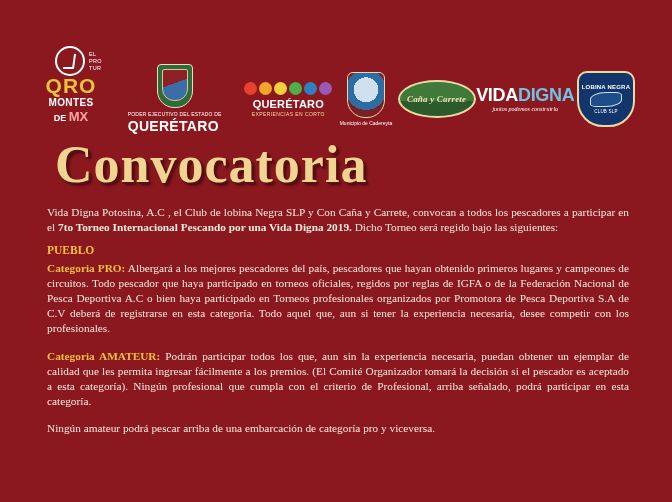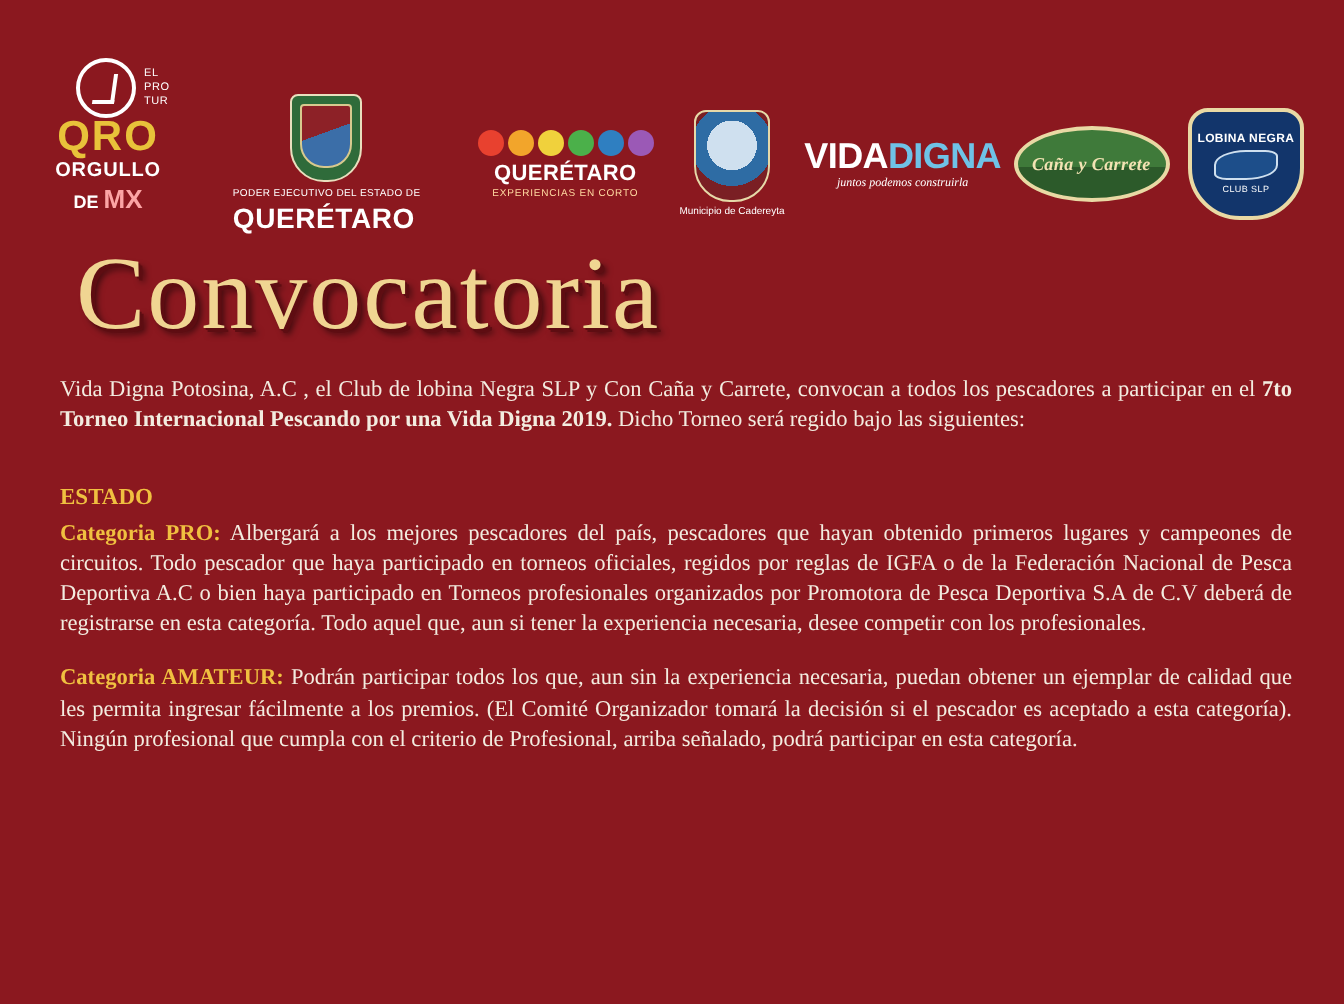--- a/index.html
+++ b/index.html
@@ -12,21 +12,21 @@
     background: #8c1a20;
     font-family: "Liberation Serif", serif;
     overflow: hidden;
   }
   .page {
     position: relative;
     width: 672px;
     height: 502px;
     background: #8b181f;
     box-sizing: border-box;
-    padding: 0;
+    padding: 17px;
   }
   
   .logo-band {
     position: relative;
     height: 116px;
     padding: 6px 10px 0 10px;
     box-sizing: border-box;
   }
   .sectur-logo {
     position: absolute;
@@ -290,40 +290,40 @@
     border: 1px solid #cfe0ef;
   }
   .badge .b2 { font-size: 4.5px; letter-spacing: .2px; }
 
   
   .title-wrap {
     padding: 4px 0 2px 38px;
   }
   .title {
     font-family: "Liberation Serif", serif;
-    font-weight: normal;
+    font-weight: bold;
     font-size: 52px;
     line-height: 56px;
     color: #f0d592;
     letter-spacing: 1px;
     text-shadow:
       1px 1px 0 #5e0d12,
       2px 2px 0 #5e0d12,
       3px 3px 3px rgba(0,0,0,.55);
   }
 
   
   .body {
     padding: 10px 26px 8px 30px;
     color: #f3ece0;
     font-size: 11.3px;
     line-height: 15.2px;
     text-align: justify;
   }
-  .intro { margin: 0 0 24px 0; }
+  .intro { margin: 0 0 8px 0; }
   .intro b { font-weight: bold; }
   .section-head {
     color: #f0c040;
     font-weight: bold;
     margin: 0 0 2px 0;
     font-size: 11.5px;
   }
   .para { margin: 0 0 12px 0; }
   .label {
     color: #f0c040;
@@ -342,21 +342,21 @@
       <div class="sectur-mark"></div>
       <div class="sectur-text">EL
 PRO
 TUR</div>
     </div>
 
     <div class="logo-row">
 
       <div class="logo logo-qro">
         <div class="qro-top">QRO</div>
-        <div class="qro-mid">ORGULLO</div>
+        <div class="qro-mid">MONTES</div>
         <div class="qro-bot">
           <span>DE </span><b>MX</b>
         </div>
       </div>
 
       <div class="logo logo-qro-state">
         <div class="shield"></div>
         <div class="qro-state-text">
           <span class="small">PODER EJECUTIVO DEL ESTADO DE</span>
           <span class="big">QUERÉTARO</span>
@@ -375,31 +375,31 @@
         <div class="name">QUERÉTARO</div>
         <div class="sub">EXPERIENCIAS EN CORTO</div>
       </div>
 
 
       <div class="logo logo-municipio">
         <div class="seal"></div>
         <div class="cap">Municipio de Cadereyta</div>
       </div>
 
+      <div class="logo logo-cana">
+        <div class="oval">
+          <span>Caña y Carrete</span>
+        </div>
+      </div>
+
       <div class="logo logo-vidadigna">
         <div class="vd">
           <span class="vida">VIDA</span><span class="digna">DIGNA</span>
         </div>
         <div class="vd-sub">juntos podemos construirla</div>
-      </div>
-
-      <div class="logo logo-cana">
-        <div class="oval">
-          <span>Caña y Carrete</span>
-        </div>
       </div>
 
       <div class="logo logo-lobina">
         <div class="badge">
           <div class="b1">LOBINA NEGRA</div>
           <div class="fishy"></div>
           <div class="b2">CLUB SLP</div>
         </div>
       </div>
 
@@ -409,25 +409,26 @@
   <div class="title-wrap">
     <div class="title">Convocatoria</div>
   </div>
 
   <div class="body">
 
     <p class="intro">
       <span>Vida Digna Potosina, A.C , el Club de lobina Negra SLP y Con Caña y Carrete, convocan a todos los pescadores a participar en el </span><b>7to Torneo Internacional Pescando por una Vida Digna 2019.</b><span> Dicho Torneo será regido bajo las siguientes:</span>
     </p>
 
-    <p class="section-head">ESTADO</p>
+    <p class="section-head">PUEBLO</p>
 
     <p class="para">
       <span class="label">Categoria PRO:</span><span> Albergará a los mejores pescadores del país, pescadores que hayan obtenido primeros lugares y campeones de circuitos. Todo pescador que haya participado en torneos oficiales, regidos por reglas de IGFA o de la Federación Nacional de Pesca Deportiva A.C o bien haya participado en Torneos profesionales organizados por Promotora de Pesca Deportiva S.A de C.V deberá de registrarse en esta categoría. Todo aquel que, aun si tener la experiencia necesaria, desee competir con los profesionales.</span>
     </p>
 
     <p class="para">
       <span class="label">Categoria AMATEUR:</span><span> Podrán participar todos los que, aun sin la experiencia necesaria, puedan obtener un ejemplar de calidad que les permita ingresar fácilmente a los premios. (El Comité Organizador tomará la decisión si el pescador es aceptado a esta categoría). Ningún profesional que cumpla con el criterio de Profesional, arriba señalado, podrá participar en esta categoría.</span>
     </p>
 
+    <p class="para last">Ningún amateur podrá pescar arriba de una embarcación de categoría pro y  viceversa.</p>
 
   </div>
 </div>
 
 </body></html>

